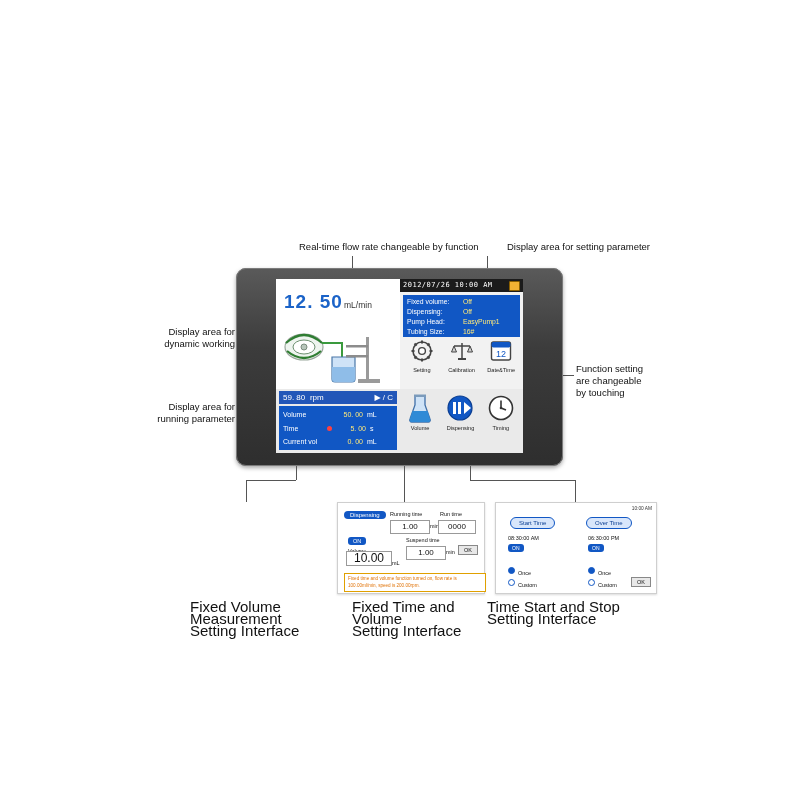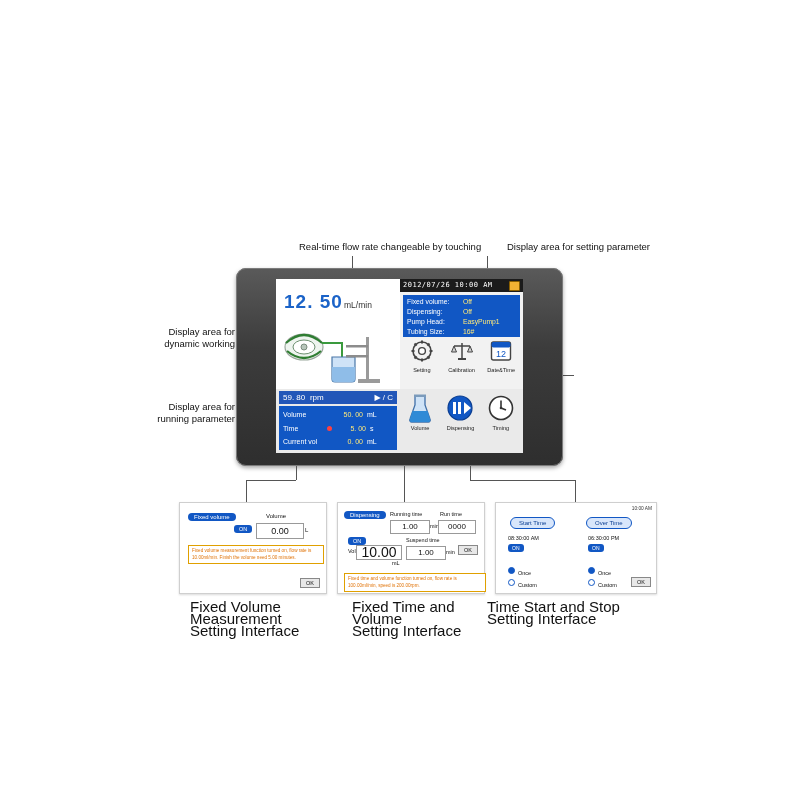--- a/index.html
+++ b/index.html
@@ -86,40 +86,43 @@
   .tabbtn{background:#d8e6fb;border:1px solid #1157c4;border-radius:8px;color:#0b3e91;font-size:6px;padding:2px 8px;}
   .radio{display:inline-block;width:5px;height:5px;border:1px solid #1157c4;border-radius:50%;margin-right:3px;vertical-align:middle;}
   .radio.on{background:#1157c4;}
   .smalltxt{font-size:5.5px;color:#111;}
 </style>
 </head>
 <body>
 
 <div class="root">
 
-  <div class="callout" style="left:299px;top:241px;width:200px;">Real-time flow rate changeable by touching</div>
+  <div class="callout" style="left:299px;top:241px;width:200px;">Real-time flow rate changeable by function</div>
   <div class="line hline" style="left:352px;top:256px;width:1px;height:0;"></div>
   <div class="line vline" style="left:352px;top:256px;height:22px;"></div>
   <div class="line hline" style="left:320px;top:278px;width:33px;"></div>
   <div class="line vline" style="left:320px;top:278px;height:20px;"></div>
 
   <div class="callout" style="left:460px;top:241px;width:190px;text-align:right;">Display area for setting parameter</div>
   <div class="line vline" style="left:487px;top:256px;height:24px;"></div>
   <div class="line hline" style="left:440px;top:280px;width:48px;"></div>
   <div class="line vline" style="left:440px;top:280px;height:20px;"></div>
 
   <div class="callout right" style="left:120px;top:326px;width:115px;white-space:pre-line;">Display area for
 dynamic working</div>
   <div class="line hline" style="left:236px;top:338px;width:44px;"></div>
   <div class="line vline" style="left:280px;top:338px;height:10px;"></div>
 
   <div class="callout right" style="left:120px;top:401px;width:115px;white-space:pre-line;">Display area for
 running parameter</div>
   <div class="line hline" style="left:236px;top:420px;width:50px;"></div>
 
+  <div class="callout" style="left:576px;top:363px;width:110px;white-space:pre-line;">Function setting
+are changeable
+by touching</div>
   <div class="line hline" style="left:520px;top:375px;width:54px;"></div>
 
   <div class="device">
     <div class="screen">
 
       <div class="scr-left">
         <div class="flow-val">12. 50</div>
         <div class="flow-unit">mL/min</div>
         <div class="graphic">
           <svg width="118" height="64" viewBox="0 0 118 64">
@@ -277,45 +280,36 @@
   <div class="line vline" style="left:296px;top:466px;height:14px;"></div>
   <div class="line hline" style="left:246px;top:480px;width:50px;"></div>
   <div class="line vline" style="left:246px;top:480px;height:22px;"></div>
 
   <div class="line vline" style="left:404px;top:466px;height:36px;"></div>
 
   <div class="line vline" style="left:470px;top:466px;height:14px;"></div>
   <div class="line hline" style="left:470px;top:480px;width:105px;"></div>
   <div class="line vline" style="left:575px;top:480px;height:22px;"></div>
 
-  <div class="panel" id="panel1">
-    <div style="position:absolute;left:8px;top:10px;" class="pill">Fixed volume</div>
-    <div style="position:absolute;left:54px;top:22px;background:#1157c4;color:#fff;font-size:5.5px;border-radius:3px;padding:1px 5px;">ON</div>
-    <div style="position:absolute;left:86px;top:10px;font-size:6px;color:#111;">Volume</div>
-    <div class="fld" style="position:absolute;left:76px;top:20px;width:46px;height:14px;line-height:14px;">0.00</div>
-    <div style="position:absolute;left:125px;top:24px;font-size:6px;color:#111;">L</div>
-    <div class="note" style="position:absolute;left:8px;top:42px;width:128px;">Fixed volume measurement function turned on, flow rate is 10.00ml/min. Finish the volume need 5.00 minutes.</div>
-    <div class="okbtn" style="position:absolute;right:6px;bottom:5px;">OK</div>
-  </div>
   <div class="p-cap" style="left:190px;top:601px;width:150px;white-space:pre-line;">Fixed Volume Measurement
 Setting Interface</div>
 
   <div class="panel" id="panel2">
     <div class="pill" style="position:absolute;left:6px;top:8px;">Dispensing</div>
     <div style="position:absolute;left:10px;top:34px;background:#1157c4;color:#fff;font-size:5.5px;border-radius:3px;padding:1px 5px;">ON</div>
 
     <div style="position:absolute;left:52px;top:8px;font-size:5.5px;color:#111;">Running time</div>
     <div class="fld" style="position:absolute;left:52px;top:17px;width:38px;height:12px;line-height:12px;font-size:8px;">1.00</div>
     <div style="position:absolute;left:92px;top:20px;font-size:5.5px;color:#111;">min</div>
 
     <div style="position:absolute;left:102px;top:8px;font-size:5.5px;color:#111;">Run time</div>
     <div class="fld" style="position:absolute;left:100px;top:17px;width:36px;height:12px;line-height:12px;font-size:8px;">0000</div>
 
     <div style="position:absolute;left:10px;top:45px;font-size:5.5px;color:#111;">Volume</div>
-    <div class="fld" style="position:absolute;left:8px;top:42px;width:44px;height:13px;line-height:13px;font-size:14px;margin-left:10px;">10.00</div>
+    <div class="fld" style="position:absolute;left:8px;top:48px;width:44px;height:13px;line-height:13px;font-size:12px;">10.00</div>
     <div style="position:absolute;left:54px;top:57px;font-size:5.5px;color:#111;">mL</div>
 
     <div style="position:absolute;left:68px;top:34px;font-size:5.5px;color:#111;">Suspend time</div>
     <div class="fld" style="position:absolute;left:68px;top:43px;width:38px;height:12px;line-height:12px;font-size:8px;">1.00</div>
     <div style="position:absolute;left:108px;top:46px;font-size:5.5px;color:#111;">min</div>
     <div class="okbtn" style="position:absolute;right:6px;top:42px;">OK</div>
 
     <div class="note" style="position:absolute;left:6px;top:70px;width:134px;">Fixed time and volume function turned on, flow rate is 100.00ml/min, speed is 200.00rpm.</div>
   </div>
   <div class="p-cap" style="left:352px;top:601px;width:150px;white-space:pre-line;">Fixed Time and Volume

